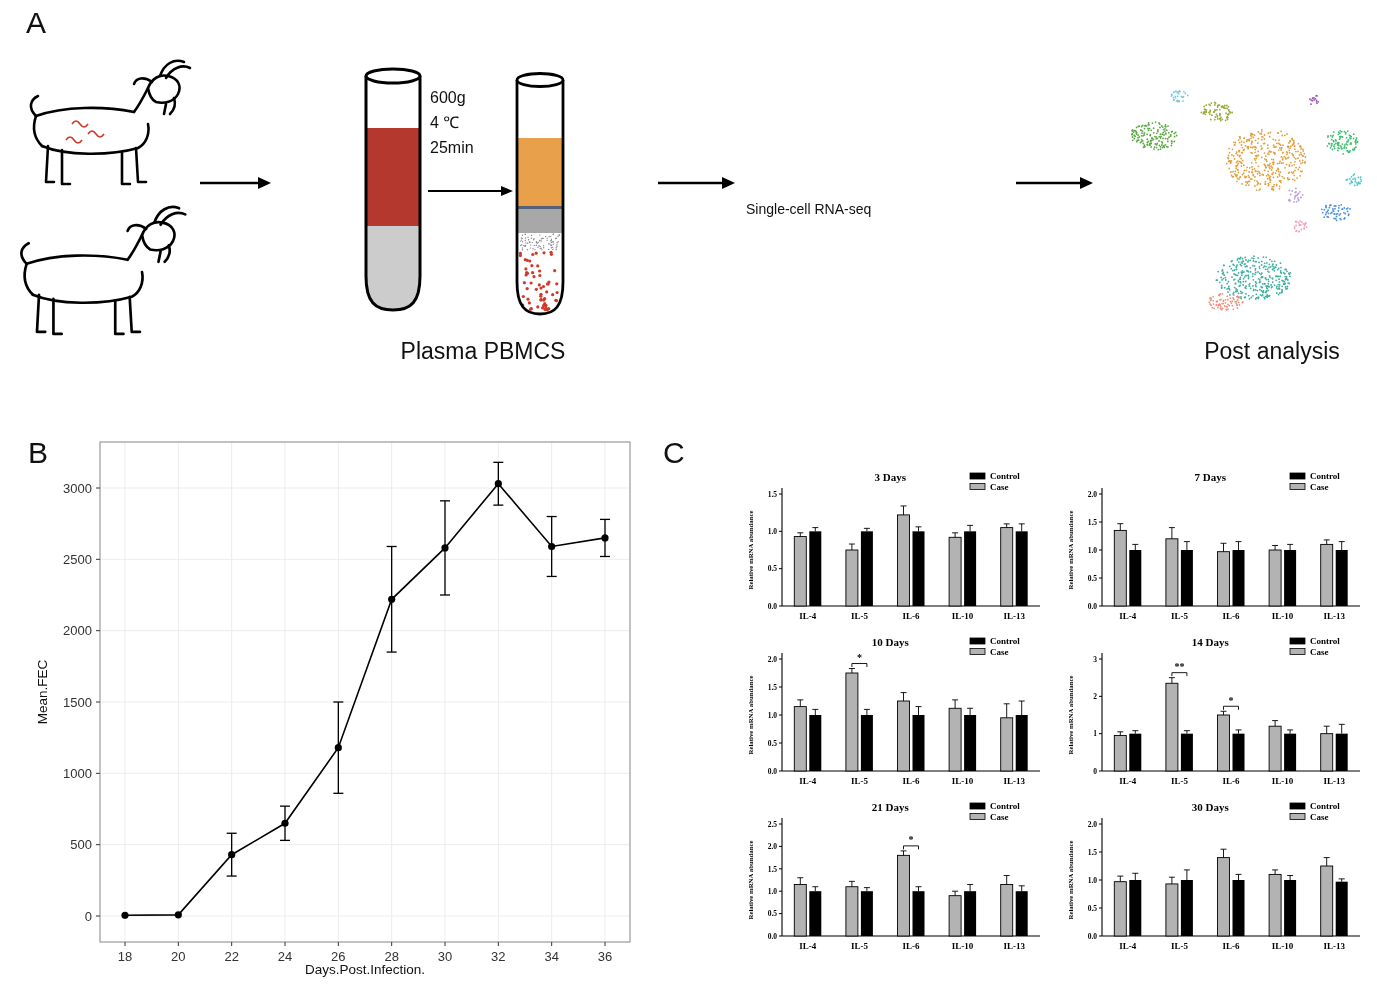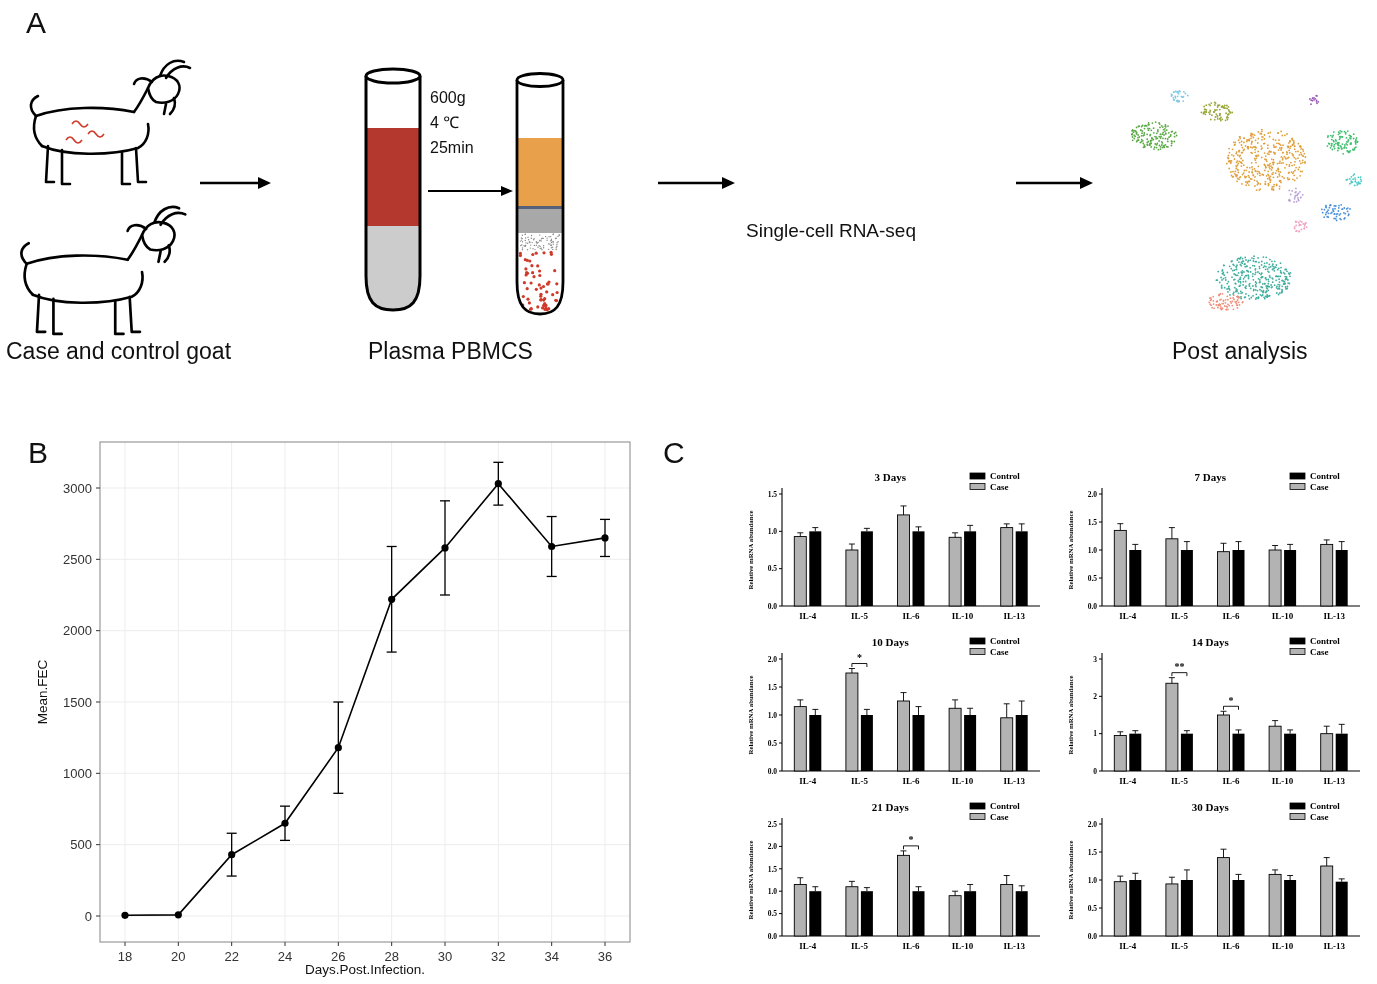--- a/index.html
+++ b/index.html
@@ -2,23 +2,23 @@
 <html><head>
 <meta charset="utf-8">
 <style>
   *{box-sizing:border-box;margin:0;padding:0}
   html,body{background:#fff}
   body{font-family:"Liberation Sans",sans-serif;color:#111}
   .page{position:relative;width:1377px;height:984px;background:#fff;overflow:hidden}
   .abs{position:absolute}
   .panel-label{position:absolute;font-size:30px;color:#111}
   .caption{position:absolute;font-size:23px;color:#111}
-  .center{text-align:left}
+  .center{text-align:center}
   .centrifuge{position:absolute;font-size:16px;line-height:1.55}
-  .seq{position:absolute;font-size:19px;line-height:1.7;white-space:pre}
+  .seq{position:absolute;font-size:14px;line-height:1.7;white-space:pre}
   .cyto-grid{position:absolute;display:grid;grid-template-columns:306px 306px;column-gap:14px;row-gap:1px}
   .cyto-cell{width:306px;height:164px}
   svg text{user-select:none}
 </style>
 </head>
 <body>
 
 <div class="page">
 
   <div class="panel-label" style="left:26px;top:6px">A</div>
@@ -246,21 +246,20 @@
           <circle cx="14.1" cy="205.0" r="1.6" fill="#d03a2a"></circle>
           <circle cx="16.0" cy="229.2" r="1.6" fill="#d03a2a"></circle>
           <circle cx="40.7" cy="224.7" r="1.6" fill="#d03a2a"></circle>
           <circle cx="33.0" cy="239.4" r="1.6" fill="#d03a2a"></circle>
         </g>
     </g>
     <path d="M5,10 L5,212 C5,236 13,244 28,244 C43,244 51,236 51,212 L51,10" fill="none" stroke="#000" stroke-width="2.8"></path>
     <ellipse cx="28" cy="10" rx="23" ry="6.5" fill="#fff" stroke="#000" stroke-width="2.8"></ellipse>
   </svg>
 
-  <div class="caption" style="left:6px;top:338px">Case and control goat</div>
   <div class="caption center" style="left:368px;top:338px;width:230px">Plasma PBMCS</div>
 
   <svg class="abs" style="left:658px;top:176px" width="78" height="14" viewBox="0 0 78 14">
     <line x1="0" y1="7" x2="64" y2="7" stroke="#000" stroke-width="2.4"></line>
     <polygon points="64,1 77,7 64,13" fill="#000"></polygon>
   </svg>
 
   <div class="seq" style="left:746px;top:150px">
     <div>Single-cell RNA-seq</div>
   </div>

